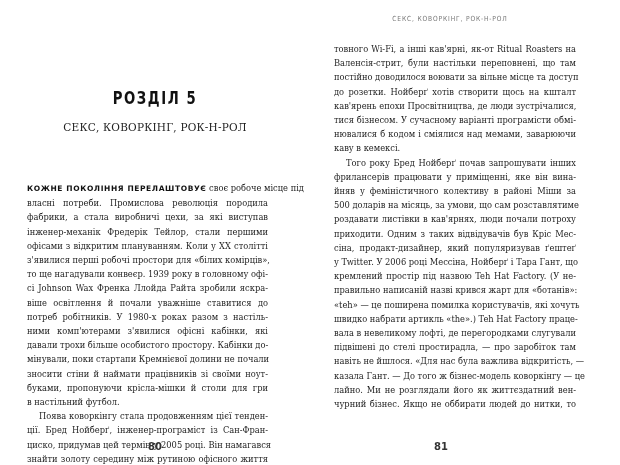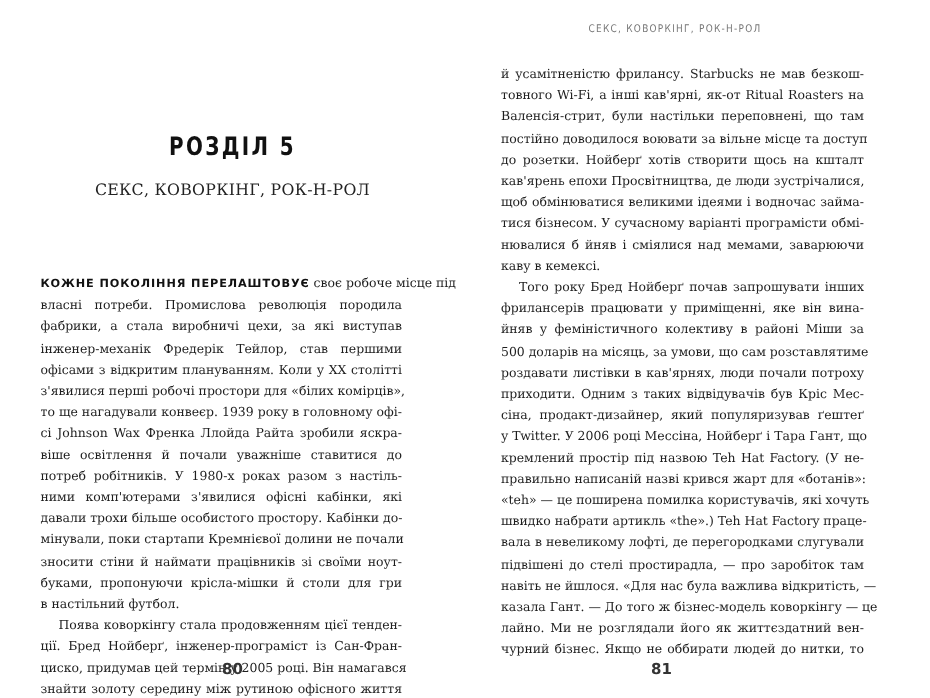--- a/index.html
+++ b/index.html
@@ -48,21 +48,21 @@
 
 <div class="spread">
 
   <div class="page left">
     <div class="chapter-label">РОЗДІЛ 5</div>
     <div class="chapter-title">СЕКС, КОВОРКІНГ, РОК-Н-РОЛ</div>
     <div class="text-block">
       <span class="line"><span class="lead-in">КОЖНЕ ПОКОЛІННЯ ПЕРЕЛАШТОВУЄ</span><span> своє робоче місце під</span></span>
       <span class="line">власні потреби. Промислова революція породила</span>
       <span class="line">фабрики, а стала виробничі цехи, за які виступав</span>
-      <span class="line">інженер-механік Фредерік Тейлор, став першими</span>
+      <span class="line">інженер-механік Фредерік Тейлор, стали першими</span>
       <span class="line">офісами з відкритим плануванням. Коли у ХХ столітті</span>
       <span class="line">з'явилися перші робочі простори для «білих комірців»,</span>
       <span class="line">то ще нагадували конвеєр. 1939 року в головному офі-</span>
       <span class="line">сі Johnson Wax Френка Ллойда Райта зробили яскра-</span>
       <span class="line">віше освітлення й почали уважніше ставитися до</span>
       <span class="line">потреб робітників. У 1980-х роках разом з настіль-</span>
       <span class="line">ними комп'ютерами з'явилися офісні кабінки, які</span>
       <span class="line">давали трохи більше особистого простору. Кабінки до-</span>
       <span class="line">мінували, поки стартапи Кремнієвої долини не почали</span>
       <span class="line">зносити стіни й наймати працівників зі своїми ноут-</span>
@@ -72,29 +72,27 @@
       <span class="line">ції. Бред Нойберґ, інженер-програміст із Сан-Фран-</span>
       <span class="line">циско, придумав цей термін у 2005 році. Він намагався</span>
       <span class="line">знайти золоту середину між рутиною офісного життя</span>
     </div>
     <div class="folio">80</div>
   </div>
 
   <div class="page right">
     <div class="running-head">СЕКС, КОВОРКІНГ, РОК-Н-РОЛ</div>
     <div class="text-block">
-      <span class="line">й усамітненістю фрилансу. Starbucks не мав безкош-</span>
       <span class="line">товного Wi-Fi, а інші кав'ярні, як-от Ritual Roasters на</span>
       <span class="line">Валенсія-стрит, були настільки переповнені, що там</span>
       <span class="line">постійно доводилося воювати за вільне місце та доступ</span>
       <span class="line">до розетки. Нойберґ хотів створити щось на кшталт</span>
       <span class="line">кав'ярень епохи Просвітництва, де люди зустрічалися,</span>
-      <span class="line">щоб обмінюватися великими ідеями і водночас займа-</span>
       <span class="line">тися бізнесом. У сучасному варіанті програмісти обмі-</span>
-      <span class="line">нювалися б йняв і сміялися над мемами, заварюючи</span>
+      <span class="line">нювалися б кодом і сміялися над мемами, заварюючи</span>
       <span class="line last">каву в кемексі.</span>
       <span class="line indent">Того року Бред Нойберґ почав запрошувати інших</span>
       <span class="line">фрилансерів працювати у приміщенні, яке він вина-</span>
       <span class="line">йняв у феміністичного колективу в районі Міши за</span>
       <span class="line">500 доларів на місяць, за умови, що сам розставлятиме</span>
       <span class="line">роздавати листівки в кав'ярнях, люди почали потроху</span>
       <span class="line">приходити. Одним з таких відвідувачів був Кріс Мес-</span>
       <span class="line">сіна, продакт-дизайнер, який популяризував ґештеґ</span>
       <span class="line">у Twitter. У 2006 році Мессіна, Нойберґ і Тара Гант, що</span>
       <span class="line">кремлений простір під назвою Teh Hat Factory. (У не-</span>

